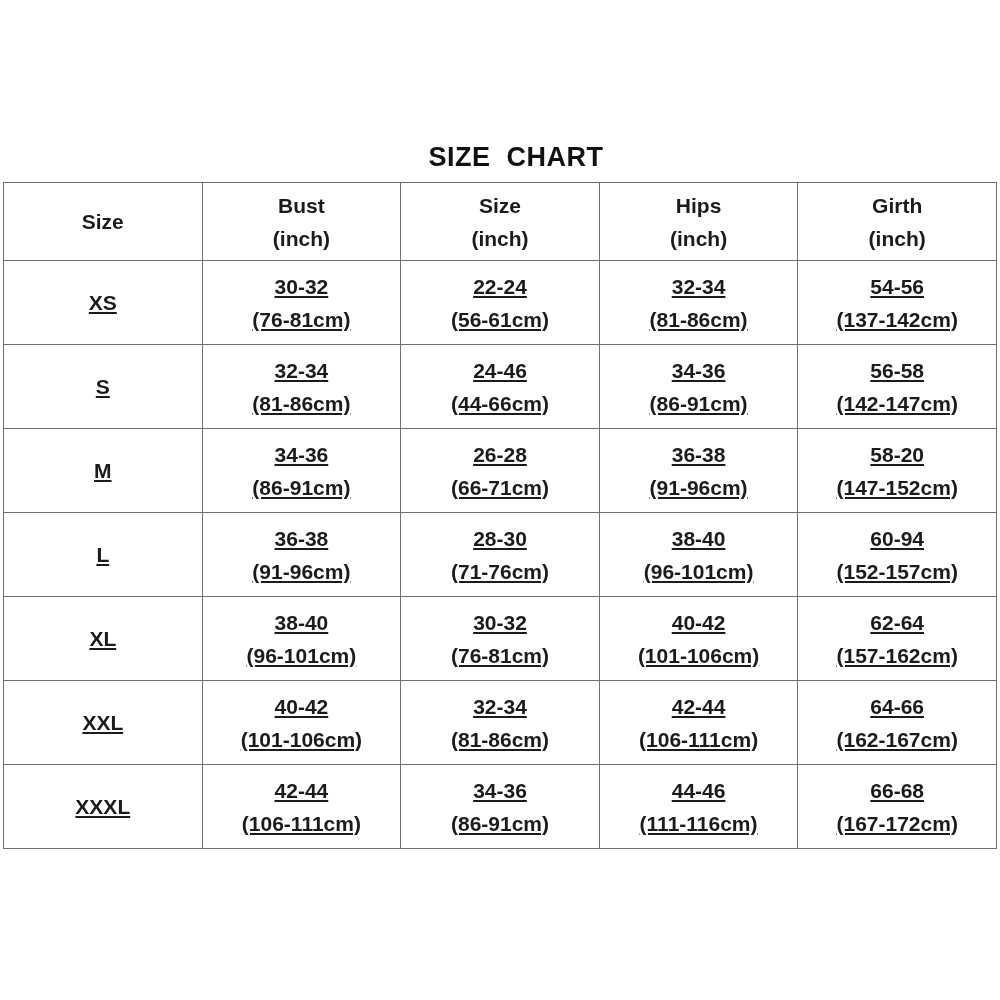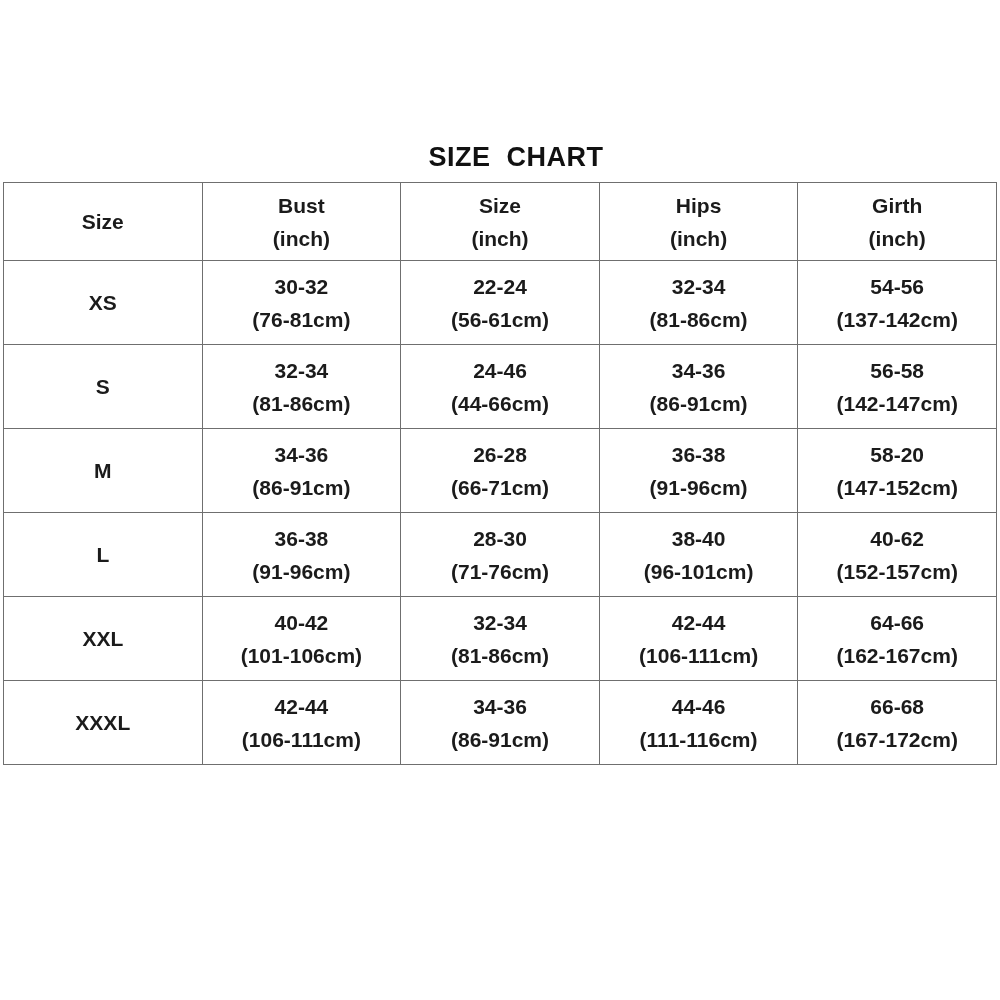--- a/index.html
+++ b/index.html
@@ -36,21 +36,21 @@
     text-align:center;
     vertical-align:middle;
     font-weight:bold;
     font-size:21px;
     line-height:33px;
     padding:0;
     color:var(--text-color);
     background:var(--bg-color);
   }
   table.size-chart thead tr{height:78px;}
-  table.size-chart tbody tr{height:84px;}
+  table.size-chart tbody tr{height:84px;text-decoration:underline;}
   .col-label,.col-unit,.inch,.cm{display:block;}
   .col-unit:empty{display:none;}
 </style>
 </head>
 <body>
 
 <div class="page">
 
   <h1 class="chart-title">SIZE CHART</h1>
 
@@ -152,31 +152,50 @@
           </td>
           <td>
             <span class="inch">28-30</span>
             <span class="cm">(71-76cm)</span>
           </td>
           <td>
             <span class="inch">38-40</span>
             <span class="cm">(96-101cm)</span>
           </td>
           <td>
-            <span class="inch">40-62</span>
+            <span class="inch">60-94</span>
             <span class="cm">(152-157cm)</span>
           </td>
         </tr>
         <tr>
-          <td>XXL</td>
+          <td>XL</td>
+          <td>
+            <span class="inch">38-40</span>
+            <span class="cm">(96-101cm)</span>
+          </td>
+          <td>
+            <span class="inch">30-32</span>
+            <span class="cm">(76-81cm)</span>
+          </td>
           <td>
             <span class="inch">40-42</span>
             <span class="cm">(101-106cm)</span>
           </td>
           <td>
+            <span class="inch">62-64</span>
+            <span class="cm">(157-162cm)</span>
+          </td>
+        </tr>
+        <tr>
+          <td>XXL</td>
+          <td>
+            <span class="inch">40-42</span>
+            <span class="cm">(101-106cm)</span>
+          </td>
+          <td>
             <span class="inch">32-34</span>
             <span class="cm">(81-86cm)</span>
           </td>
           <td>
             <span class="inch">42-44</span>
             <span class="cm">(106-111cm)</span>
           </td>
           <td>
             <span class="inch">64-66</span>
             <span class="cm">(162-167cm)</span>

